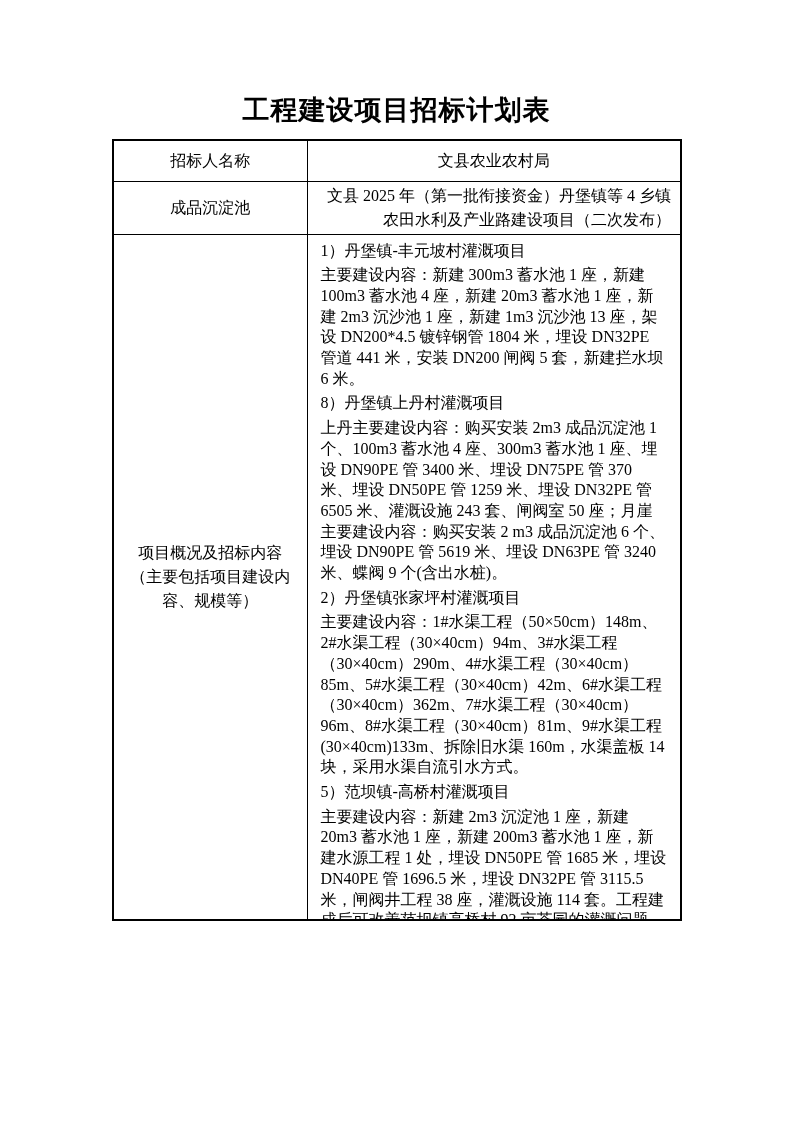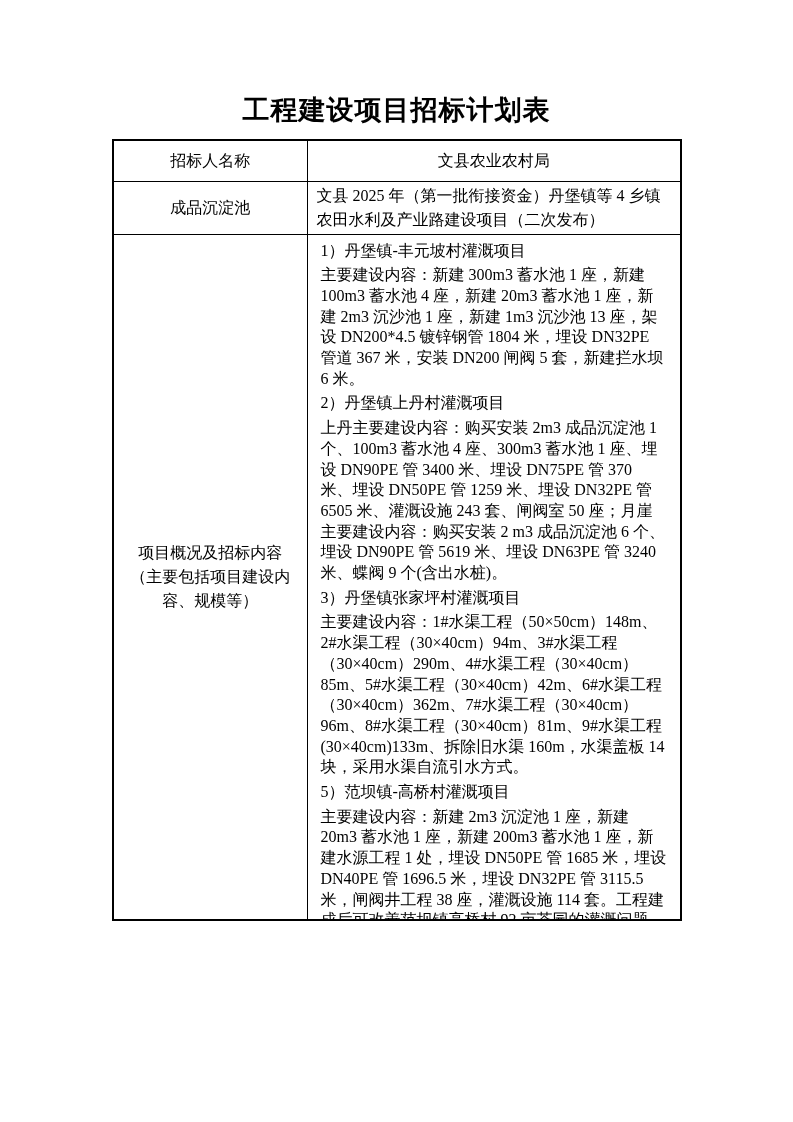--- a/index.html
+++ b/index.html
@@ -54,21 +54,21 @@
     vertical-align: middle;
     line-height: 24px;
     padding: 2px 14px;
   }
   .value-cell {
     vertical-align: middle;
     line-height: 24px;
     padding: 2px 9px;
   }
   .value-center { text-align: center; margin-top: 8px; }
-  .value-left   { text-align: left; }
+  .value-left   { text-align: right; }
   tr.r1 { height: 41px; }
   tr.r2 { height: 52px; }
   tr.r3 { height: 50px; }
   tr.r4 { height: 55px; }
   tr.r5 { height: 686px; }
   .overview-cell {
     vertical-align: top;
     padding: 2px 9px 0 9px;
   }
   .overview-content {
@@ -107,30 +107,30 @@
 
 
 
       <tr class="r5">
         <td class="label-cell">项目概况及招标内容（主要包括项目建设内容、规模等）</td>
         <td class="overview-cell">
           <div class="overview-content">
 
             <div>
               <p class="section-heading">1）丹堡镇-丰元坡村灌溉项目</p>
-              <p class="section-body">主要建设内容：新建 300m3 蓄水池 1 座，新建 100m3 蓄水池 4 座，新建 20m3 蓄水池 1 座，新建 2m3 沉沙池 1 座，新建 1m3 沉沙池 13 座，架设 DN200*4.5 镀锌钢管 1804 米，埋设 DN32PE 管道 367 米，安装 DN200 闸阀 5 套，新建拦水坝 6 米。</p>
+              <p class="section-body">主要建设内容：新建 300m3 蓄水池 1 座，新建 100m3 蓄水池 4 座，新建 20m3 蓄水池 1 座，新建 2m3 沉沙池 1 座，新建 1m3 沉沙池 13 座，架设 DN200*4.5 镀锌钢管 1804 米，埋设 DN32PE 管道 441 米，安装 DN200 闸阀 5 套，新建拦水坝 6 米。</p>
             </div>
 
             <div>
-              <p class="section-heading">2）丹堡镇上丹村灌溉项目</p>
+              <p class="section-heading">8）丹堡镇上丹村灌溉项目</p>
               <p class="section-body">上丹主要建设内容：购买安装 2m3 成品沉淀池 1 个、100m3 蓄水池 4 座、300m3 蓄水池 1 座、埋设 DN90PE 管 3400 米、埋设 DN75PE 管 370 米、埋设 DN50PE 管 1259 米、埋设 DN32PE 管 6505 米、灌溉设施 243 套、闸阀室 50 座；月崖主要建设内容：购买安装 2 m3 成品沉淀池 6 个、埋设 DN90PE 管 5619 米、埋设 DN63PE 管 3240 米、蝶阀 9 个(含出水桩)。</p>
             </div>
 
             <div>
-              <p class="section-heading">3）丹堡镇张家坪村灌溉项目</p>
+              <p class="section-heading">2）丹堡镇张家坪村灌溉项目</p>
               <p class="section-body">主要建设内容：1#水渠工程（50×50cm）148m、2#水渠工程（30×40cm）94m、3#水渠工程（30×40cm）290m、4#水渠工程（30×40cm）85m、5#水渠工程（30×40cm）42m、6#水渠工程（30×40cm）362m、7#水渠工程（30×40cm）96m、8#水渠工程（30×40cm）81m、9#水渠工程(30×40cm)133m、拆除旧水渠 160m，水渠盖板 14 块，采用水渠自流引水方式。</p>
             </div>
 
             <div>
               <p class="section-heading">5）范坝镇-高桥村灌溉项目</p>
               <p class="section-body">主要建设内容：新建 2m3 沉淀池 1 座，新建 20m3 蓄水池 1 座，新建 200m3 蓄水池 1 座，新建水源工程 1 处，埋设 DN50PE 管 1685 米，埋设 DN40PE 管 1696.5 米，埋设 DN32PE  管 3115.5 米，闸阀井工程 38 座，灌溉设施 114 套。工程建成后可改善范坝镇高桥村 92 亩茶园的灌溉问题，同时该工程的实施可改善项目区农业生产条件，可提高当地村民的经济收入。</p>
             </div>
 
           </div>
         </td>

